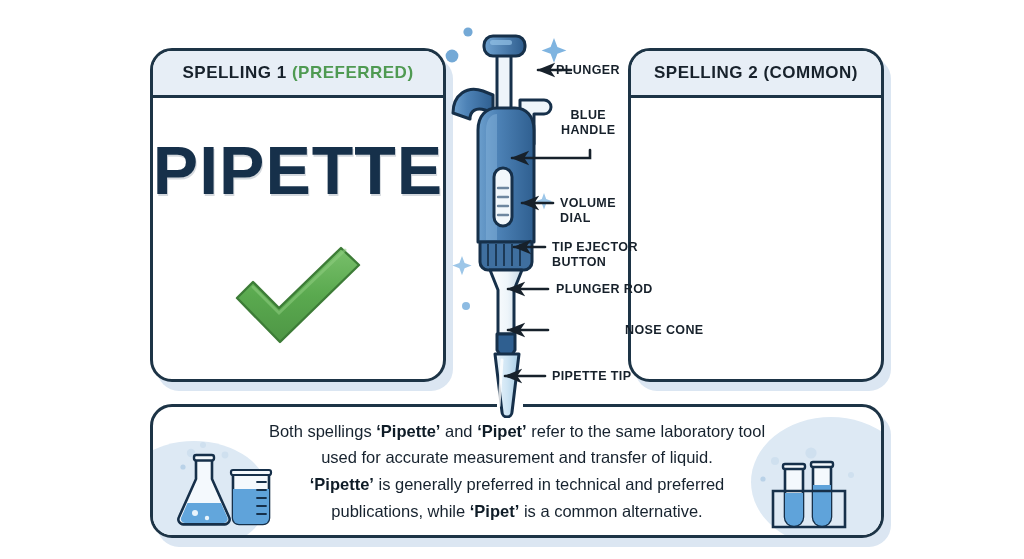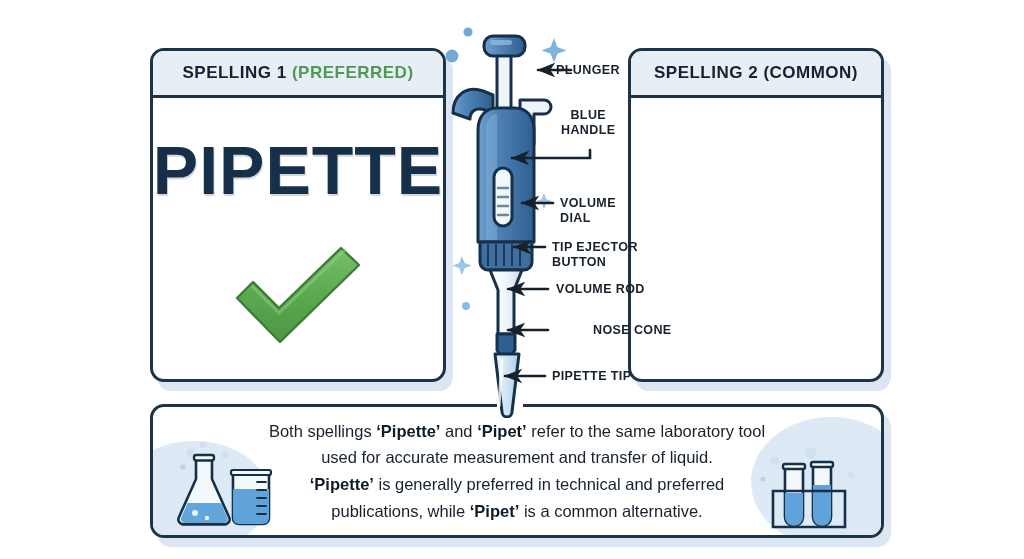--- a/index.html
+++ b/index.html
@@ -10,21 +10,21 @@
     overflow:hidden;
     position:relative;
   }
   .stage{position:absolute;left:0;top:0;width:1024px;height:559px;}
 
   
   .card{
     position:absolute;
     background:#ffffff;
     border:3px solid #1d3446;
-    border-radius:14px;
+    border-radius:22px;
     box-shadow:7px 9px 0 0 #dbe6f2;
     overflow:hidden;
   }
   .card-header{
     height:44px;
     background:#e7eef6;
     border-bottom:3px solid #1d3446;
     display:flex;align-items:center;justify-content:center;
     letter-spacing:.5px;
   }
@@ -256,17 +256,17 @@
     </g>
   </svg>
 
   <div class="label" style="left:556px;top:63px;">PLUNGER</div>
   <div class="label" style="left:561px;top:108px;text-align:center;">BLUE
 HANDLE</div>
   <div class="label" style="left:560px;top:196px;">VOLUME
 DIAL</div>
   <div class="label" style="left:552px;top:240px;">TIP EJECTOR
 BUTTON</div>
-  <div class="label" style="left:556px;top:282px;">VOLUME ROD</div>
-  <div class="label" style="left:556px;top:323px;padding-left:37px;">NOSE CONE</div>
+  <div class="label" style="left:556px;top:282px;">PLUNGER ROD</div>
+  <div class="label" style="left:588px;top:323px;padding-left:37px;">NOSE CONE</div>
   <div class="label" style="left:552px;top:369px;">PIPETTE TIP</div>
 
 </div>
 
 </body></html>

